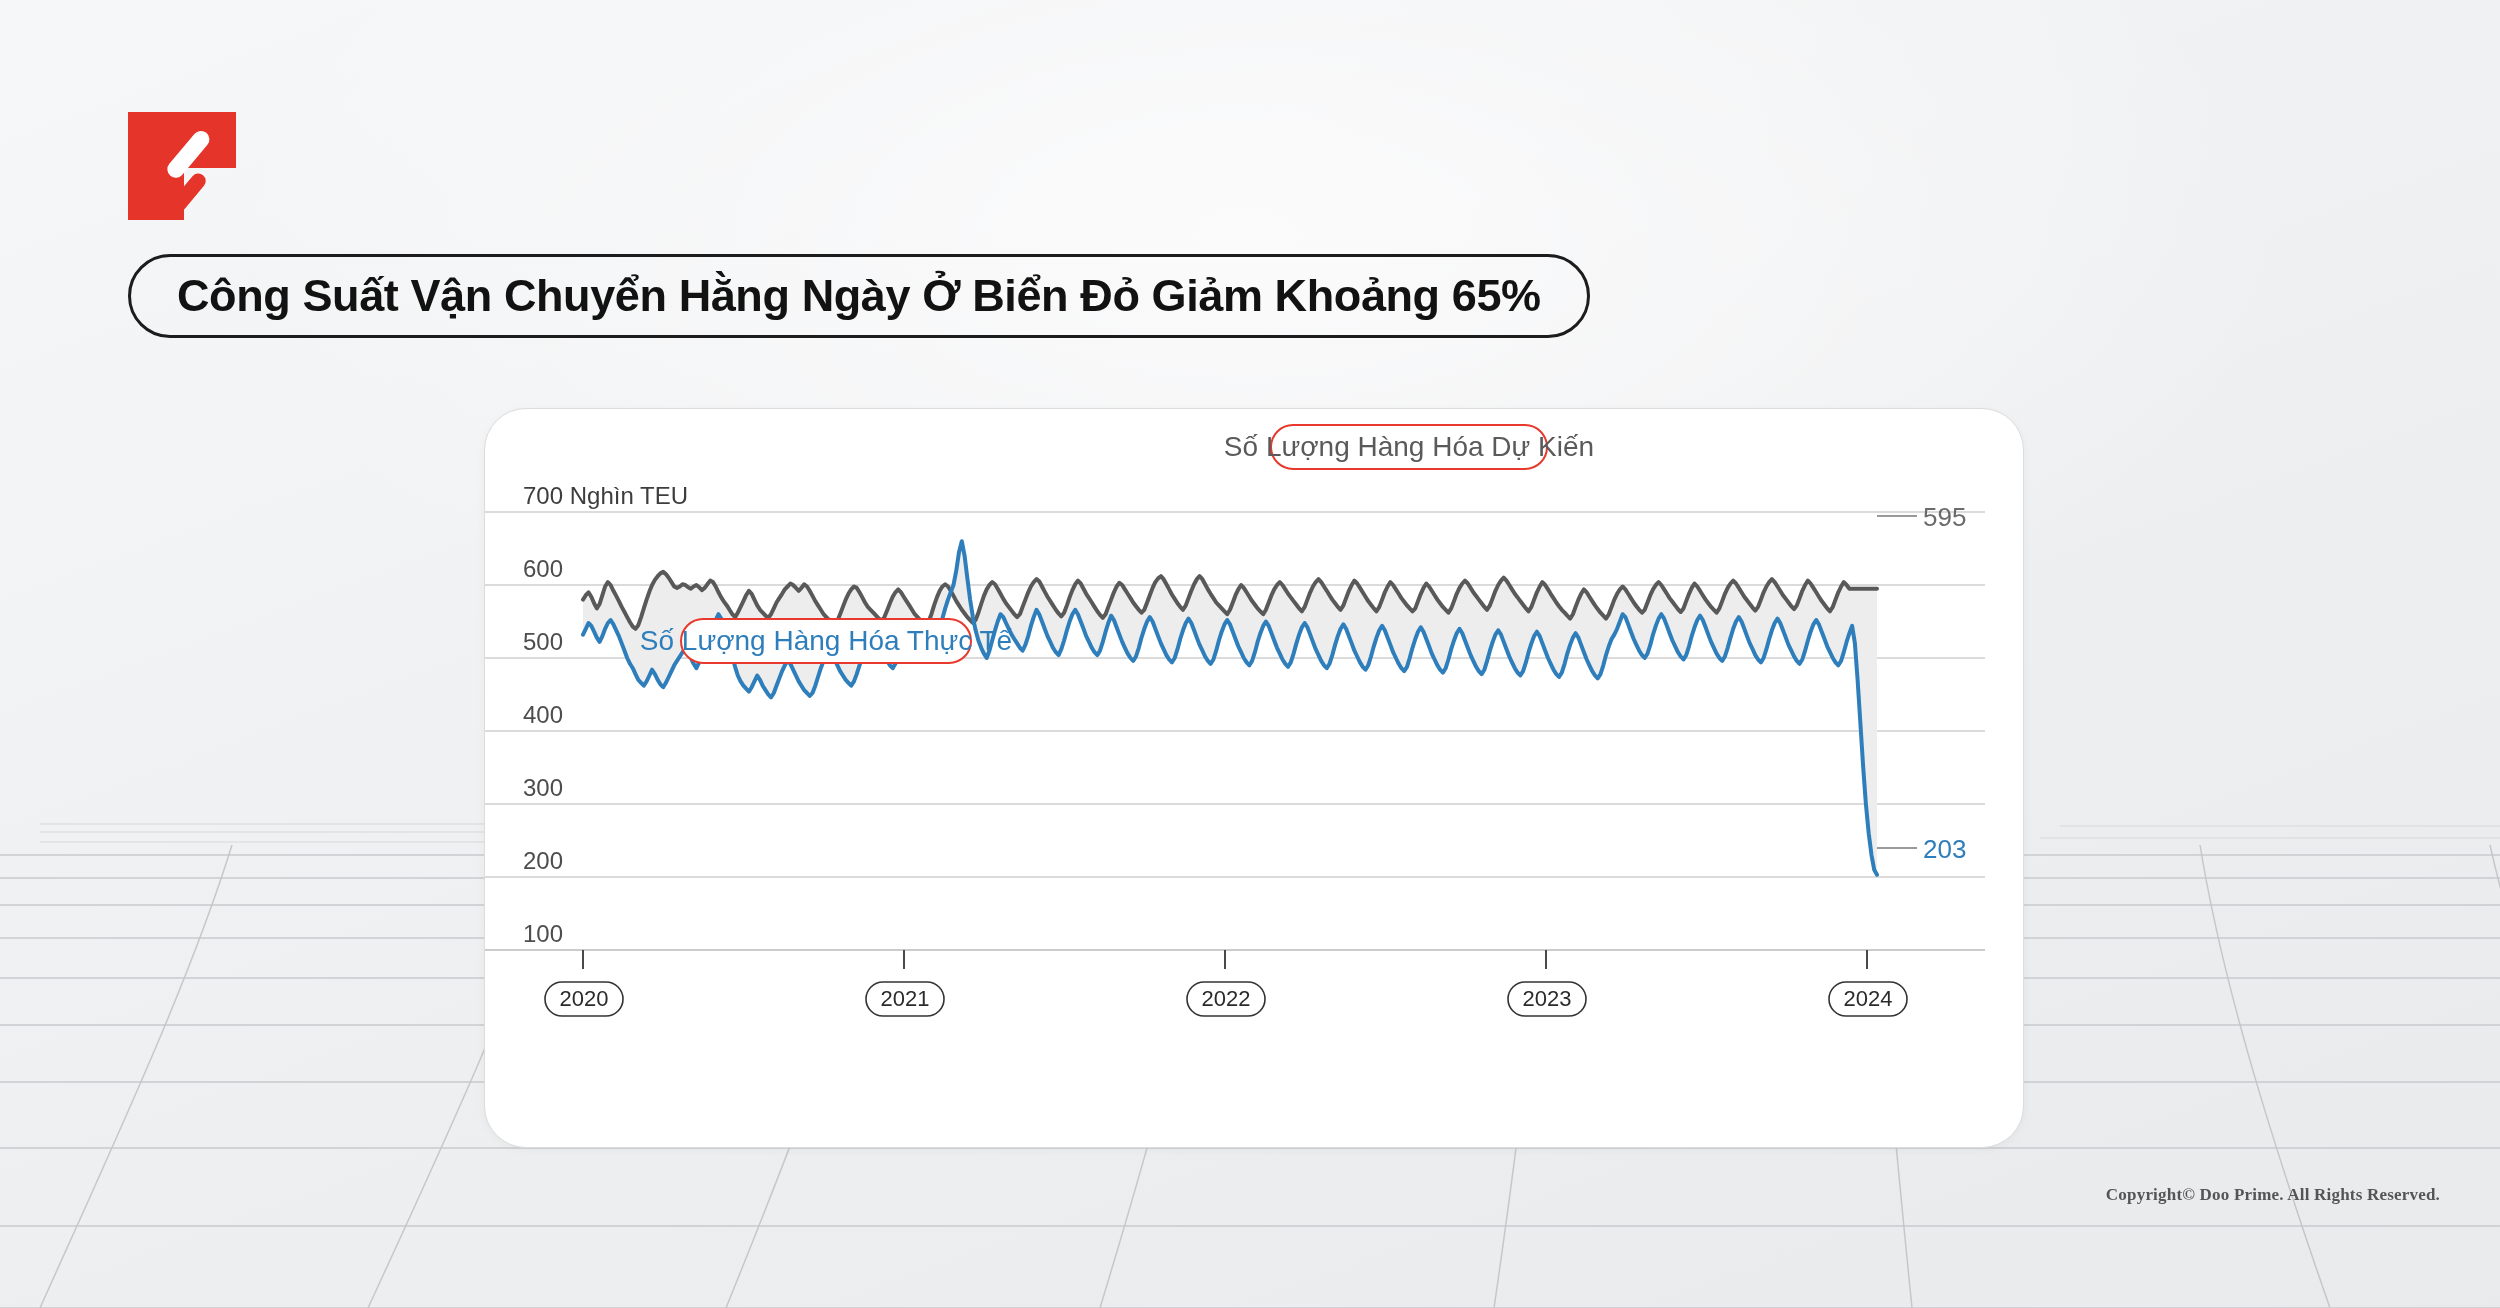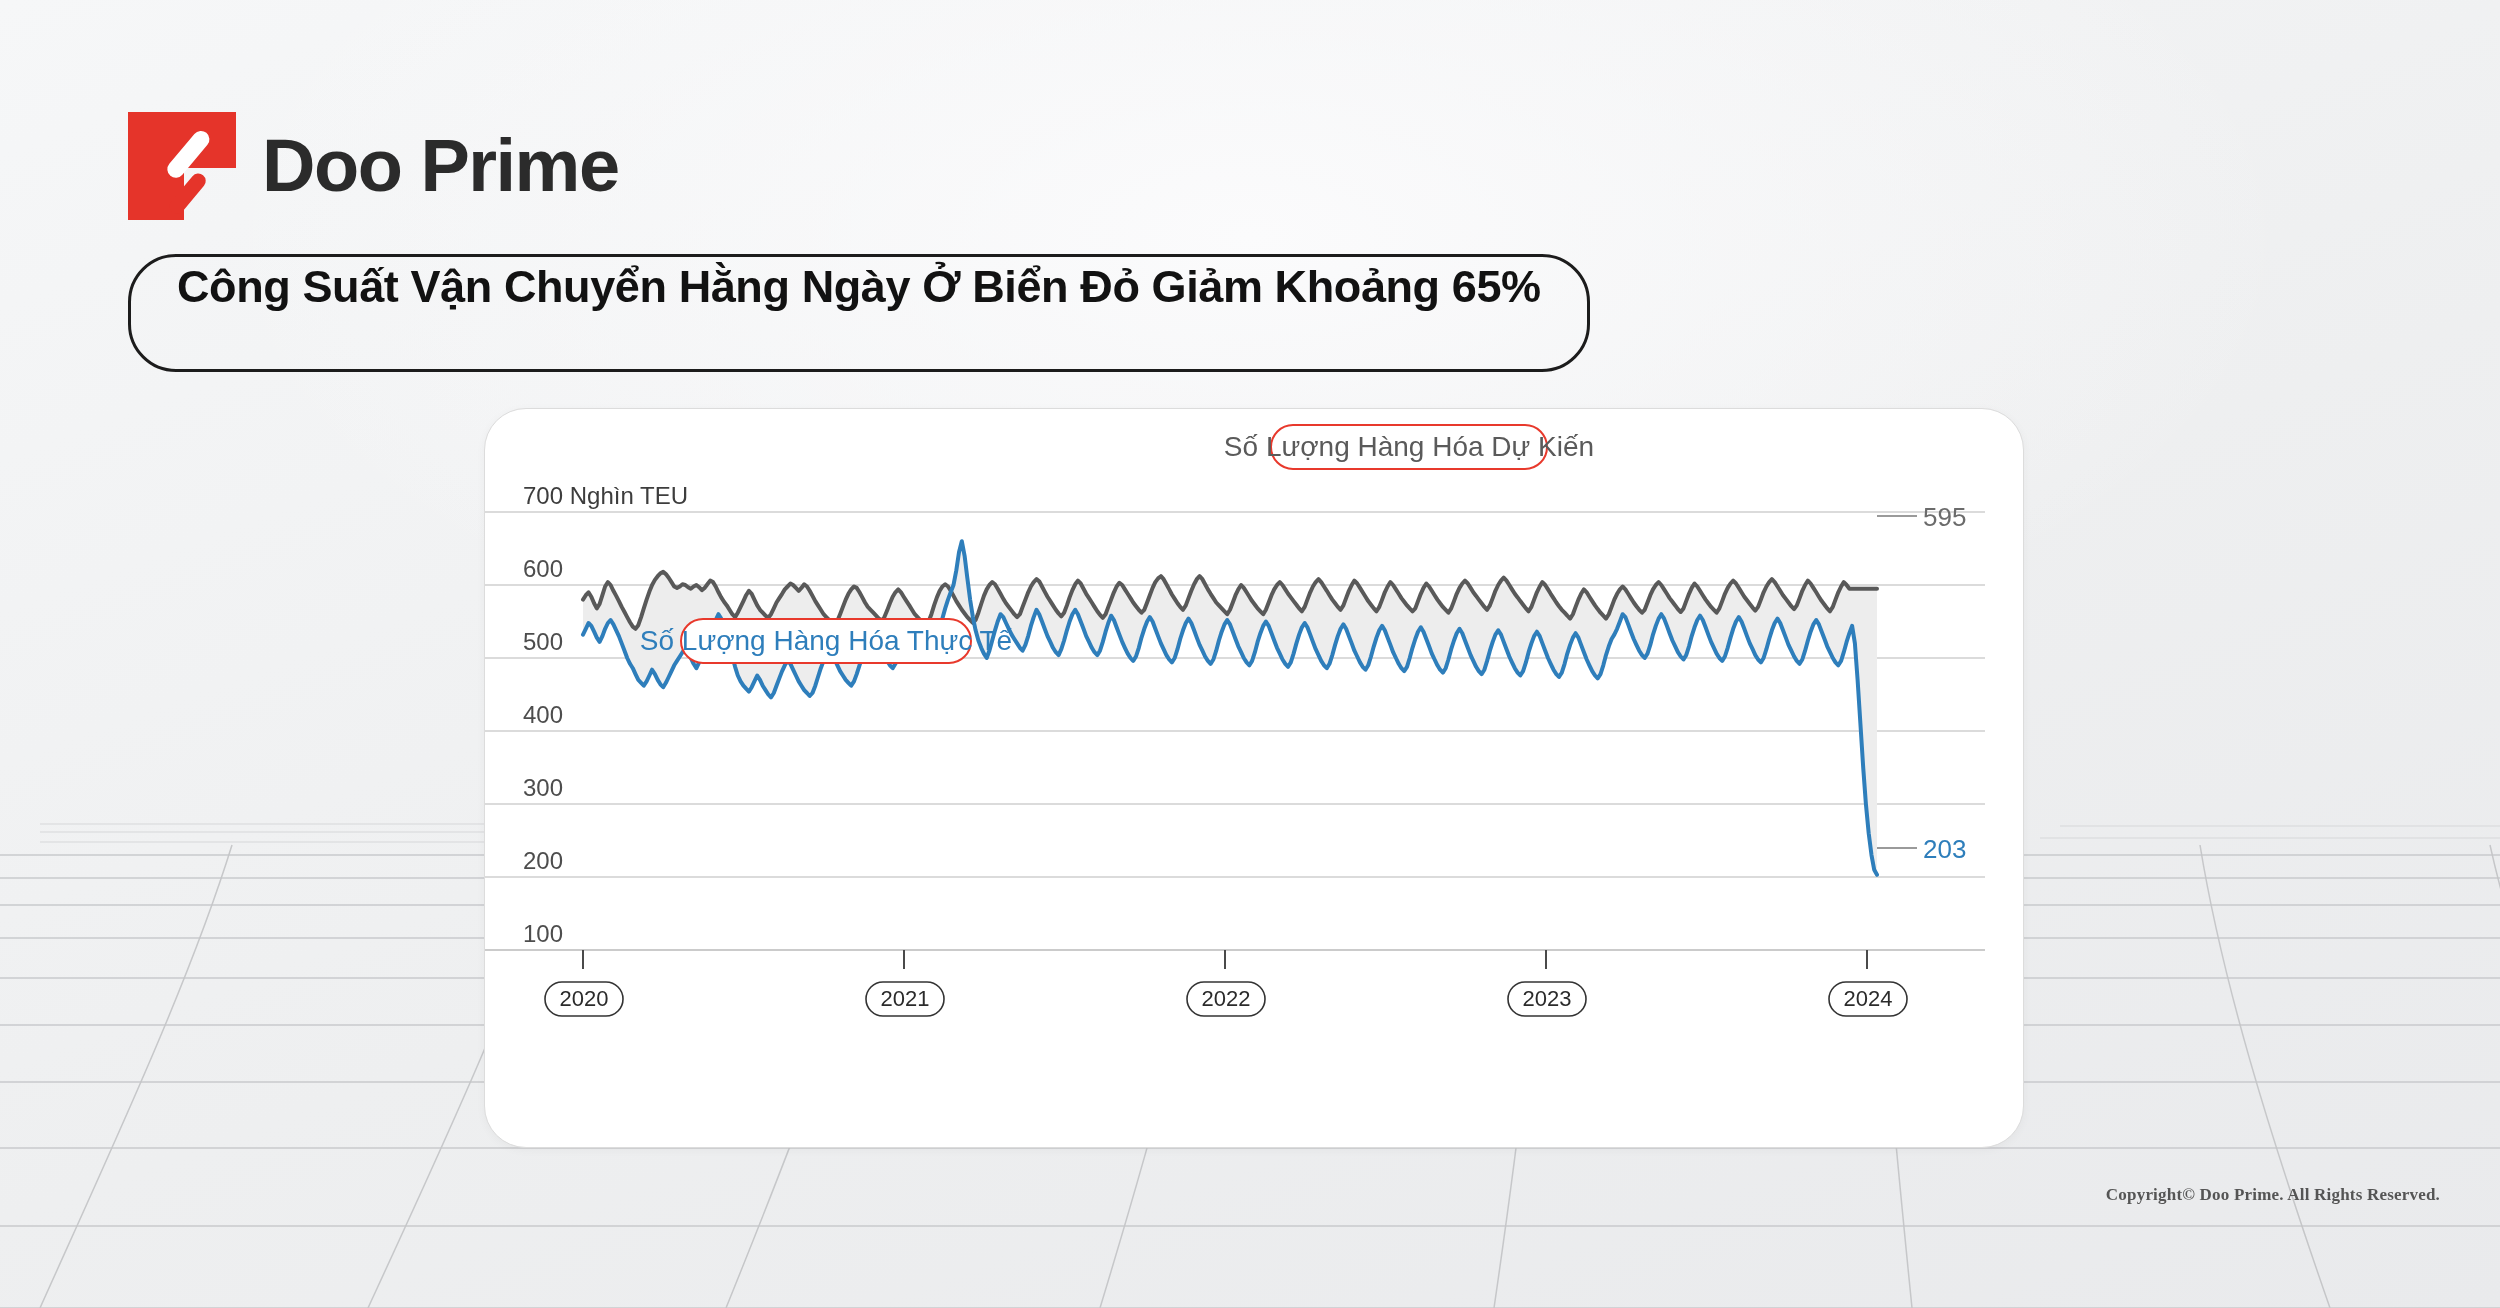--- a/index.html
+++ b/index.html
@@ -26,23 +26,23 @@
   #logo-row { display:flex; align-items:center; gap:26px; }
   #logo-mark { width:108px; height:108px; position:relative; }
   #logo-word {
     font-size:74px; font-weight:bold; color:#2b2b2b;
     letter-spacing:-1.5px; line-height:1;
   }
 
   
   #headline-pill {
     position:absolute; left:128px; top:254px;
-    height:118px; padding:4px 46px;
+    height:84px; padding:12px 46px;
     border:3px solid #1c1c1c; border-radius:48px;
-    display:flex; 
+    display:flex; align-items:center;
   }
   #headline-text {
     font-size:45px; font-weight:bold; color:#121212;
     letter-spacing:-0.4px; white-space:nowrap;
   }
 
   
   #chart-card {
     position:absolute; left:484px; top:408px;
     width:1540px; height:740px;
@@ -108,21 +108,20 @@
 
 <div id="header">
   <div id="logo-row">
     <div id="logo-mark">
       <svg width="108" height="108" viewBox="0 0 108 108">
         <path d="M0 0 H108 V56 H56 V108 H0 Z" fill="#e5342a"></path>
         <rect x="52" y="14" width="17" height="56" rx="8.5" fill="#ffffff" transform="rotate(40 60 42)"></rect>
         <rect x="52" y="58" width="15" height="48" rx="7.5" fill="#e5342a" transform="rotate(40 60 82)"></rect>
       </svg>
     </div>
-    <div id="logo-word">Doo Prime</div>
   </div>
 </div>
 
 <div id="headline-pill">
   <span id="headline-text">Công Suất Vận Chuyển Hằng Ngày Ở Biển Đỏ Giảm Khoảng 65%</span>
 </div>
 
 <div id="chart-card">
   <svg id="chart-svg" viewBox="0 0 1540 740">
     <defs>

